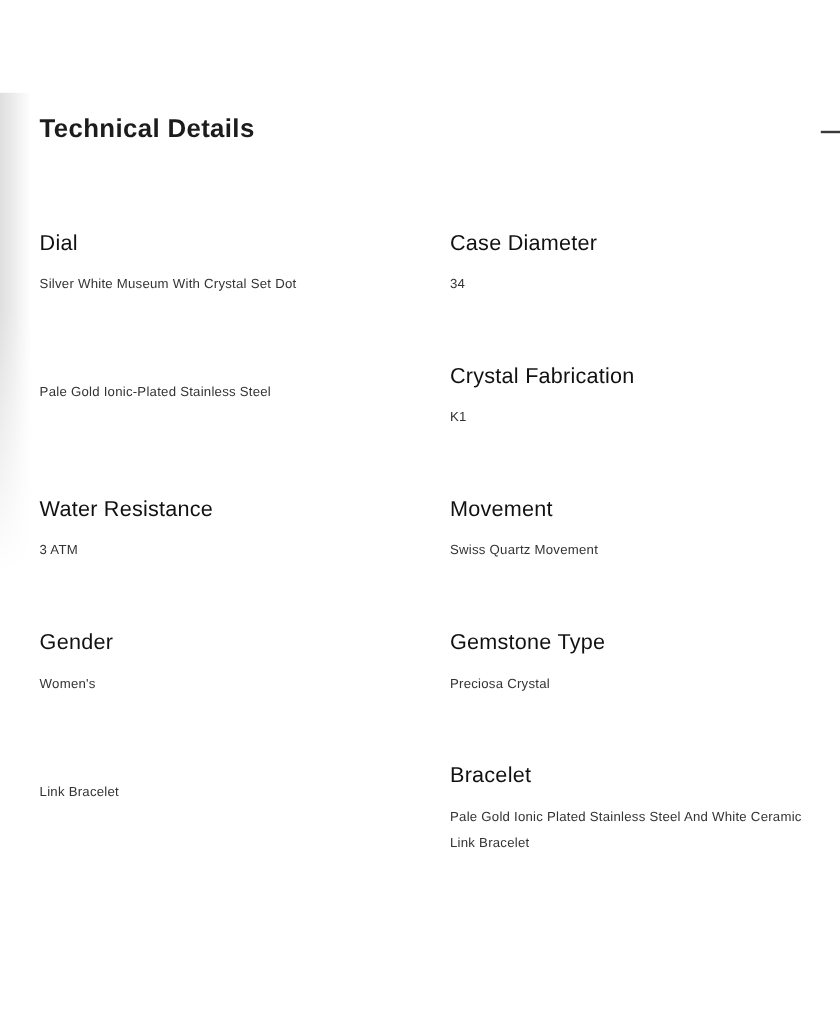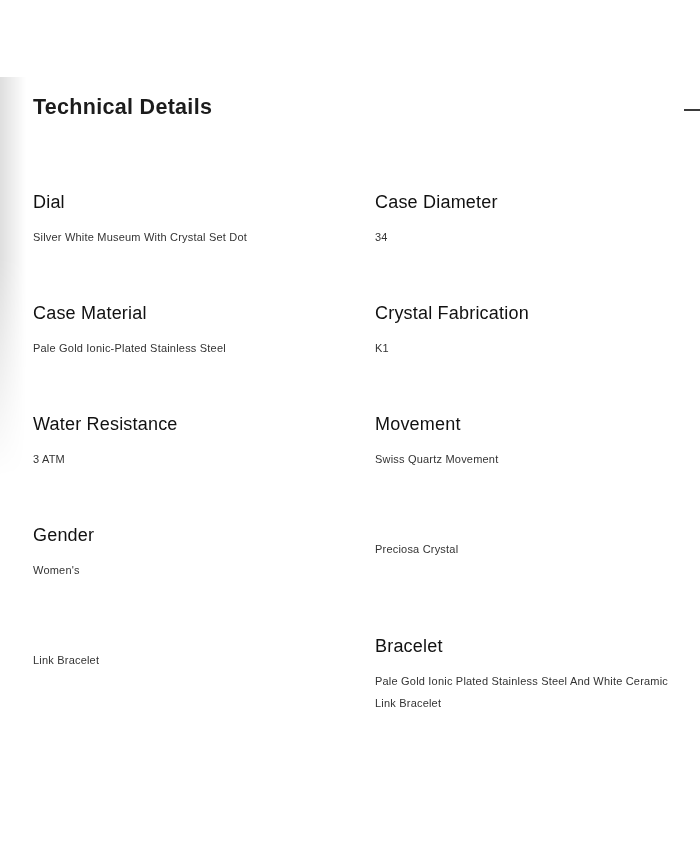--- a/index.html
+++ b/index.html
@@ -108,21 +108,20 @@
     <div class="spec-cell">
       <div class="spec-label">Dial</div>
       <div class="spec-value">Silver White Museum With Crystal Set Dot</div>
     </div>
     <div class="spec-cell">
       <div class="spec-label">Case Diameter</div>
       <div class="spec-value">34</div>
     </div>
 
     <div class="spec-cell">
-      <div class="spec-label">Case Material</div>
       <div class="spec-value">Pale Gold Ionic-Plated Stainless Steel</div>
     </div>
     <div class="spec-cell">
       <div class="spec-label">Crystal Fabrication</div>
       <div class="spec-value">K1</div>
     </div>
 
     <div class="spec-cell">
       <div class="spec-label">Water Resistance</div>
       <div class="spec-value">3 ATM</div>
@@ -130,20 +129,21 @@
     <div class="spec-cell">
       <div class="spec-label">Movement</div>
       <div class="spec-value">Swiss Quartz Movement</div>
     </div>
 
     <div class="spec-cell">
       <div class="spec-label">Gender</div>
       <div class="spec-value">Women's</div>
     </div>
     <div class="spec-cell">
+      <div class="spec-label">Gemstone Type</div>
       <div class="spec-value">Preciosa Crystal</div>
     </div>
 
     <div class="spec-cell">
       <div class="spec-value">Link Bracelet</div>
     </div>
     <div class="spec-cell">
       <div class="spec-label">Bracelet</div>
       <div class="spec-value">Pale Gold Ionic Plated Stainless Steel And White Ceramic Link Bracelet</div>
     </div>

